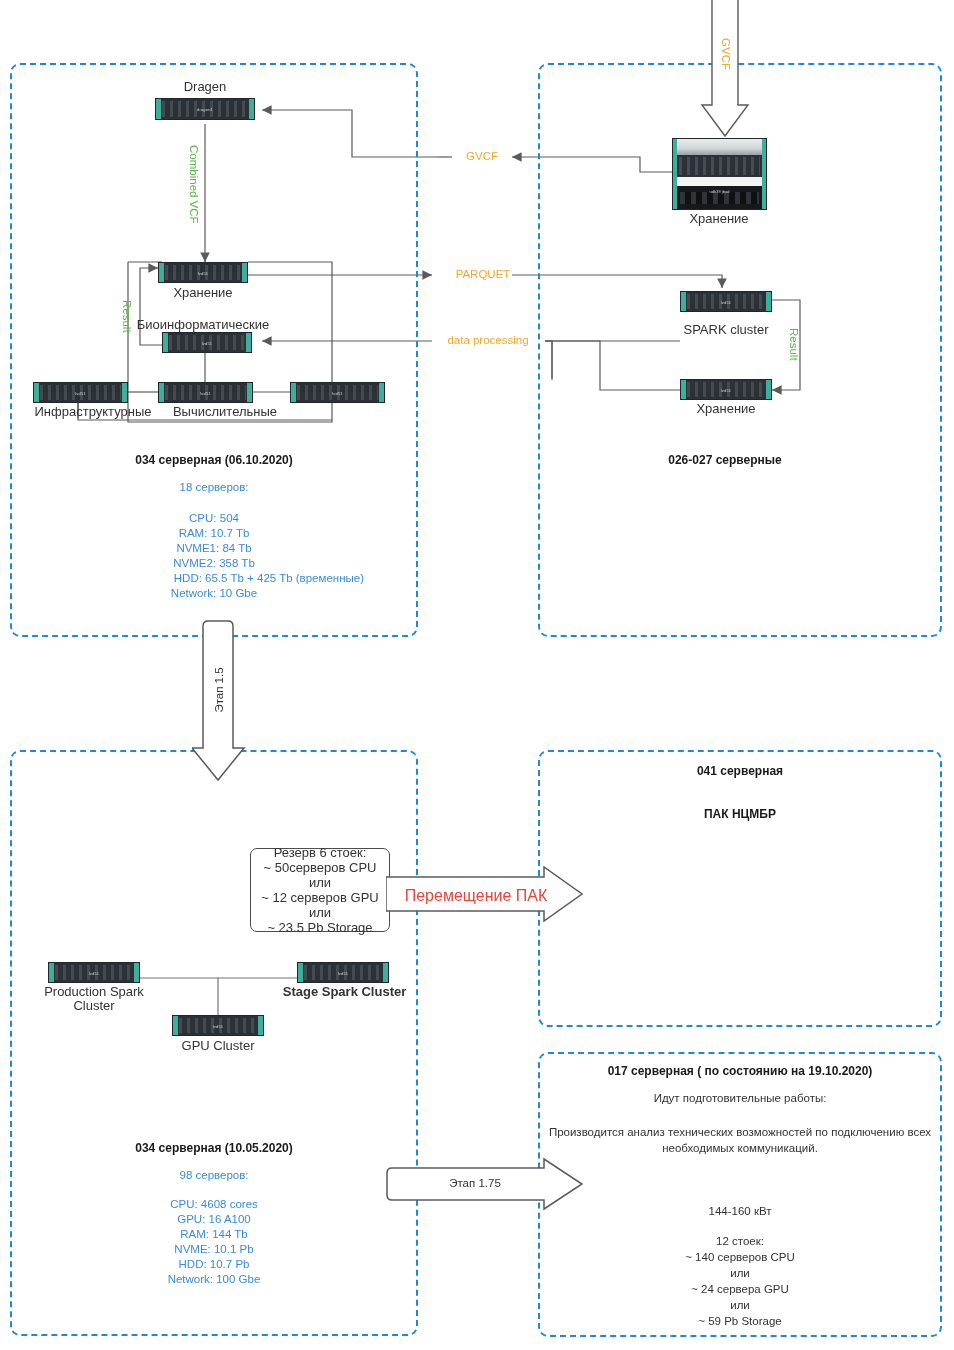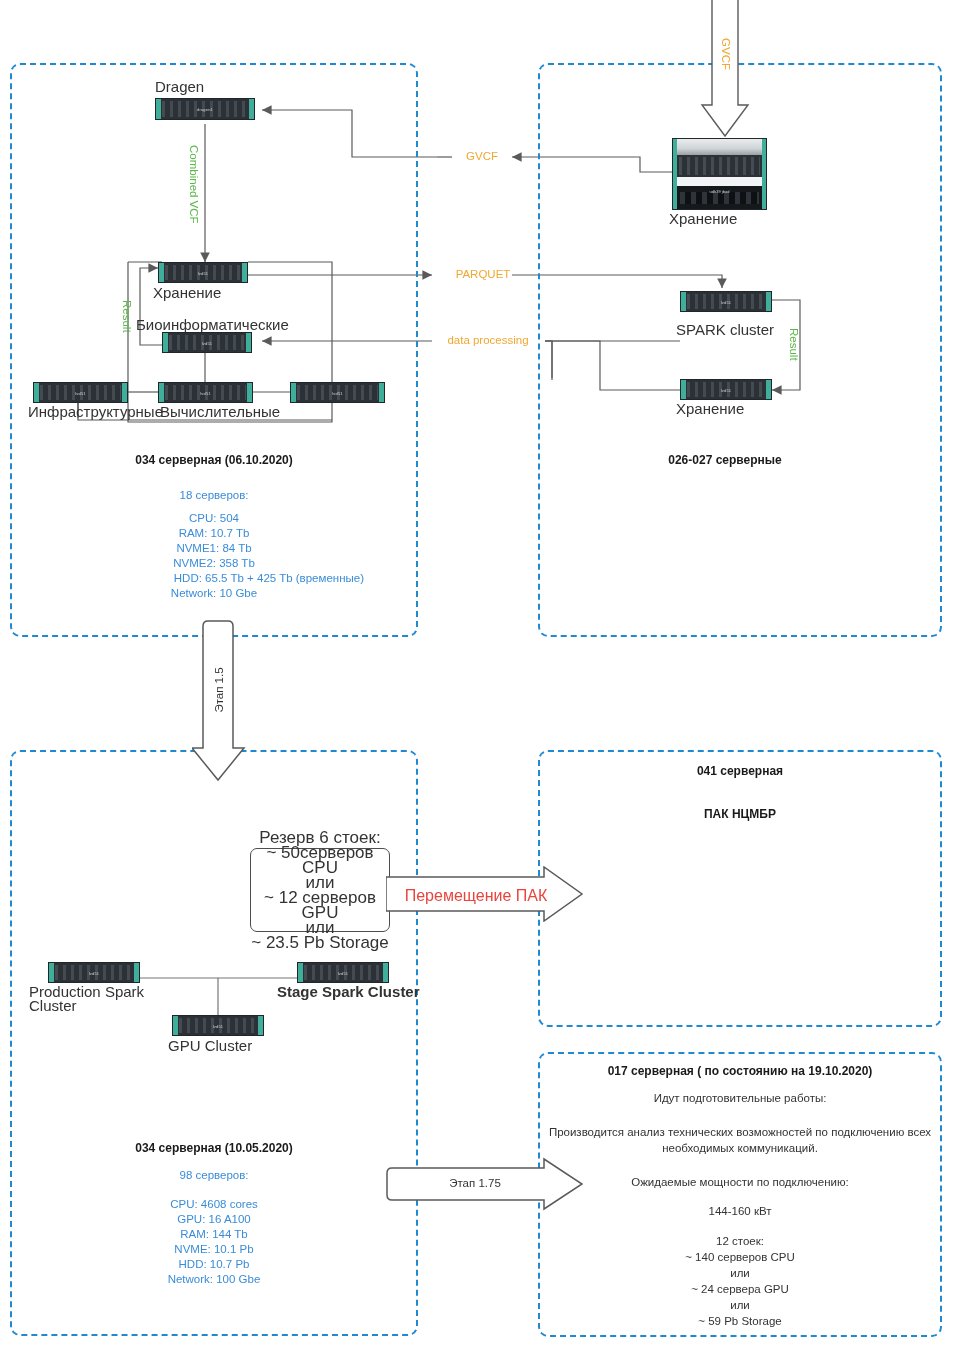--- a/index.html
+++ b/index.html
@@ -3,21 +3,21 @@
 <meta charset="utf-8">
 <style>
   html,body{margin:0;padding:0;background:#ffffff;}
   body{width:954px;height:1350px;position:relative;overflow:hidden;
        font-family:"Liberation Sans","DejaVu Sans",sans-serif;}
   #root{position:absolute;left:0;top:0;width:954px;height:1350px;}
   svg#canvas{position:absolute;left:0;top:0;width:954px;height:1350px;}
 
   .panel{position:absolute;border:2px dashed #1f8ad2;border-radius:10px;box-sizing:border-box;}
 
-  .lbl{position:absolute;color:#333333;font-size:15px;text-align:left;line-height:14px;white-space:nowrap;}
+  .lbl{position:absolute;color:#333333;font-size:13px;text-align:center;line-height:14px;white-space:nowrap;}
   .lbl-wrap{white-space:normal;}
   .title{position:absolute;color:#1a1a1a;font-size:12px;font-weight:bold;text-align:center;line-height:16px;white-space:nowrap;}
   .spec{position:absolute;color:#3a8cd8;font-size:11.5px;text-align:center;line-height:15px;white-space:nowrap;}
   .flow-lbl{position:absolute;color:#f0a830;font-size:11.5px;text-align:center;white-space:nowrap;}
   .green-lbl{position:absolute;color:#5bb84a;font-size:11.5px;white-space:nowrap;transform-origin:0 0;}
   .red-lbl{position:absolute;color:#e8453c;font-size:16px;text-align:center;white-space:nowrap;}
   .blk-lbl{position:absolute;color:#333333;font-size:11.5px;text-align:center;white-space:nowrap;}
   .blk-lbl.v{transform-origin:0 0;}
   .body-txt{position:absolute;color:#333333;font-size:11.5px;text-align:center;line-height:16px;}
 
@@ -42,21 +42,21 @@
   .srv-tall .gap{position:absolute;left:0;right:0;top:38px;height:9px;background:#f2f4f5;}
   .srv-tall .low{position:absolute;left:0;right:0;top:47px;bottom:0;background:#15191c;}
   .srv-tall .low-bays{position:absolute;left:7px;right:7px;top:53px;bottom:5px;
         background:repeating-linear-gradient(90deg,#2e3439 0 5px,#0e1113 5px 11px);}
   .srv-tall::before{content:"";position:absolute;left:0;top:0;bottom:0;width:4px;background:#3fae9a;z-index:2;}
   .srv-tall::after{content:"";position:absolute;right:0;top:0;bottom:0;width:4px;background:#3fae9a;z-index:2;}
   .srv-tall .tag{position:absolute;left:50%;top:50px;transform:translateX(-50%);font-size:4px;color:#cfd6da;z-index:3;}
 
   .rbox{position:absolute;border:1.6px solid #4d4d4d;border-radius:7px;box-sizing:border-box;
         display:flex;align-items:center;justify-content:center;background:#fff;}
-  .rbox .inner{color:#333;font-size:17px;text-align:center;line-height:15px;}
+  .rbox .inner{color:#333;font-size:13px;text-align:center;line-height:15px;}
 </style>
 </head>
 <body>
 
 <div id="root">
 
   <svg id="canvas" viewBox="0 0 954 1350">
     <defs>
       <marker id="ar" markerWidth="9" markerHeight="9" refX="8" refY="4.5" orient="auto">
         <path d="M0,0.5 L8,4.5 L0,8.5 z" fill="#5a5a5a"></path>
@@ -146,21 +146,21 @@
       <div class="tag">lvd51</div>
   </div>
   <div class="srv" style="left:290px;top:382px;width:95px;height:21px;">
     <div class="bays"></div>
       <div class="tag">lvd51</div>
   </div>
   <div class="lbl" style="left:28px;top:405px;width:130px;">Инфраструктурные</div>
   <div class="lbl" style="left:160px;top:405px;width:130px;">Вычислительные</div>
 
   <div class="title" style="left:84px;top:452px;width:260px;">034 серверная (06.10.2020)</div>
-  <div class="spec" style="left:114px;top:480px;width:200px;margin-top:8px;">18 серверов:</div>
+  <div class="spec" style="left:114px;top:480px;width:200px;">18 серверов:</div>
   <div class="spec" style="left:114px;top:511px;width:200px;">CPU: 504</div>
   <div class="spec" style="left:114px;top:526px;width:200px;">RAM: 10.7 Tb</div>
   <div class="spec" style="left:114px;top:541px;width:200px;">NVME1: 84 Tb</div>
   <div class="spec" style="left:114px;top:556px;width:200px;">NVME2: 358 Tb</div>
   <div class="spec" style="left:64px;top:571px;width:300px;text-align:right;">HDD: 65.5 Tb + 425 Tb (временные)</div>
   <div class="spec" style="left:114px;top:586px;width:200px;">Network: 10 Gbe</div>
 
   <div class="flow-lbl" style="left:452px;top:150px;width:60px;">GVCF</div>
   <div class="flow-lbl" style="left:443px;top:268px;width:80px;">PARQUET</div>
   <div class="flow-lbl" style="left:430px;top:334px;width:116px;">data processing</div>
@@ -249,21 +249,20 @@
   <div class="title" style="left:600px;top:806px;width:280px;">ПАК НЦМБР</div>
 
   <svg style="position:absolute;left:386px;top:1157px;width:200px;height:54px;">
     <path d="M6,11 Q1,11 1,16 L1,38 Q1,43 6,43 L158,43 L158,52 L196,27 L158,2 L158,11 Z" fill="#ffffff" stroke="#5a5a5a" stroke-width="1.5"></path>
   </svg>
   <div class="blk-lbl" style="left:400px;top:1177px;width:150px;">Этап 1.75</div>
 
   <div class="title" style="left:570px;top:1063px;width:340px;">017 серверная  ( по состоянию на 19.10.2020)</div>
   <div class="body-txt" style="left:570px;top:1090px;width:340px;">Идут подготовительные работы:</div>
   <div class="body-txt" style="left:542px;top:1124px;width:396px;">Производится анализ технических возможностей по подключению всех необходимых коммуникаций.</div>
-  <div class="body-txt" style="left:570px;top:1174px;width:340px;">Ожидаемые мощности по подключению:</div>
   <div class="body-txt" style="left:570px;top:1203px;width:340px;">144-160 кВт</div>
 
   <div class="body-txt" style="left:570px;top:1233px;width:340px;">12 стоек:</div>
   <div class="body-txt" style="left:570px;top:1249px;width:340px;">~ 140 серверов CPU</div>
   <div class="body-txt" style="left:570px;top:1265px;width:340px;">или</div>
   <div class="body-txt" style="left:570px;top:1281px;width:340px;">~ 24 сервера GPU</div>
   <div class="body-txt" style="left:570px;top:1297px;width:340px;">или</div>
   <div class="body-txt" style="left:570px;top:1313px;width:340px;">~ 59 Pb Storage</div>
 
 </div>

